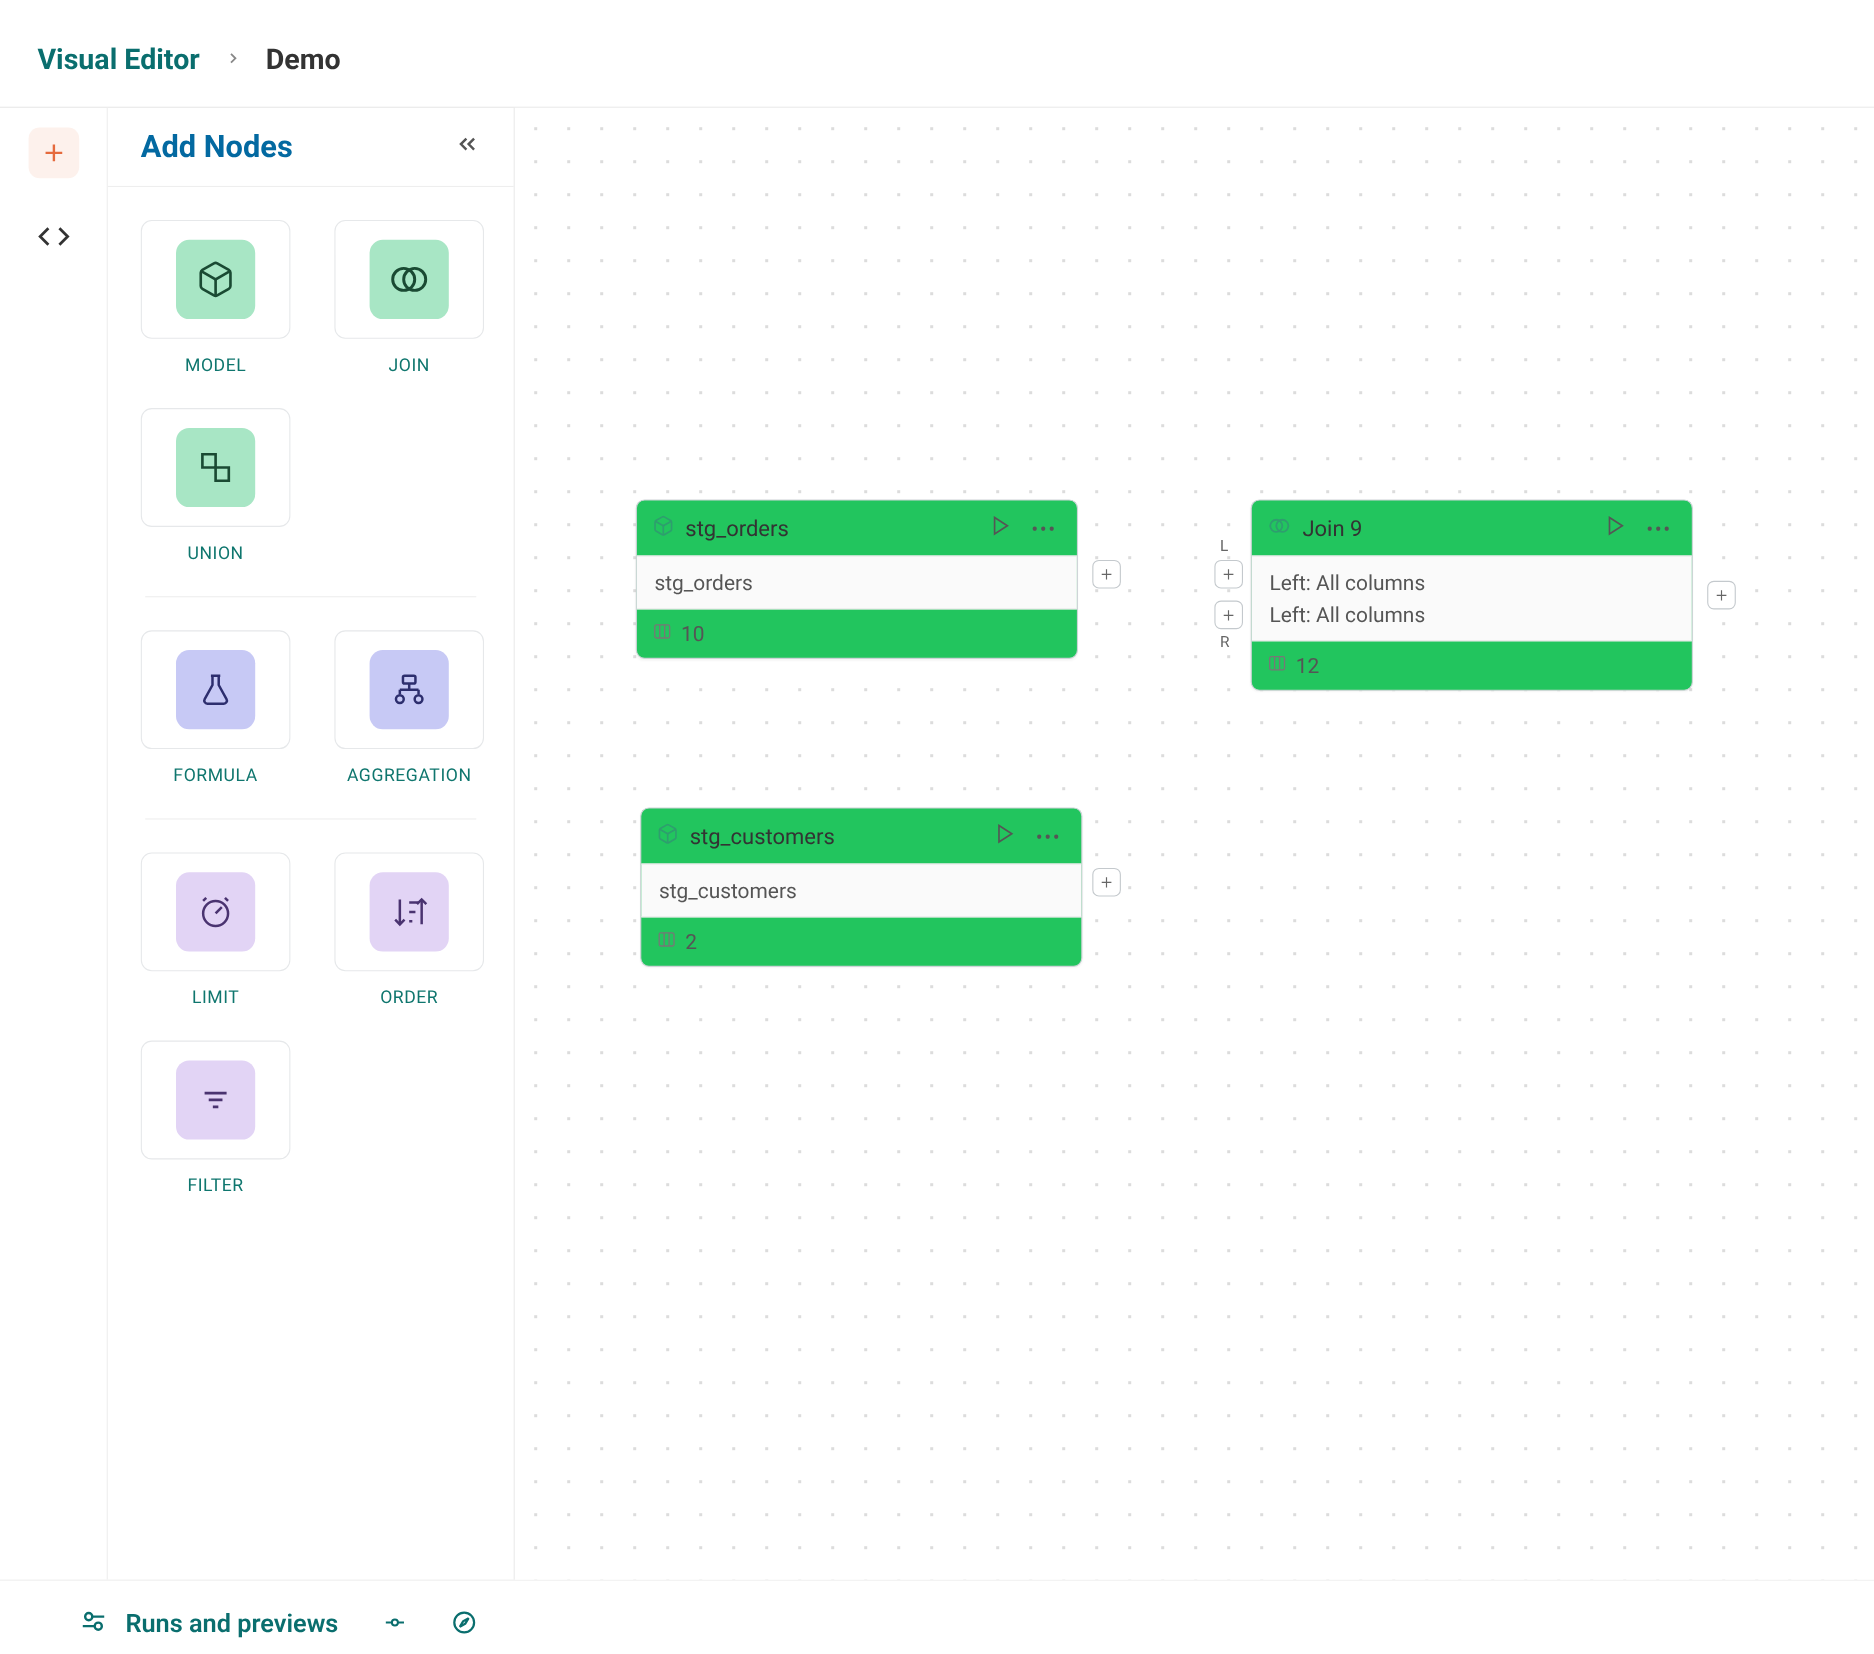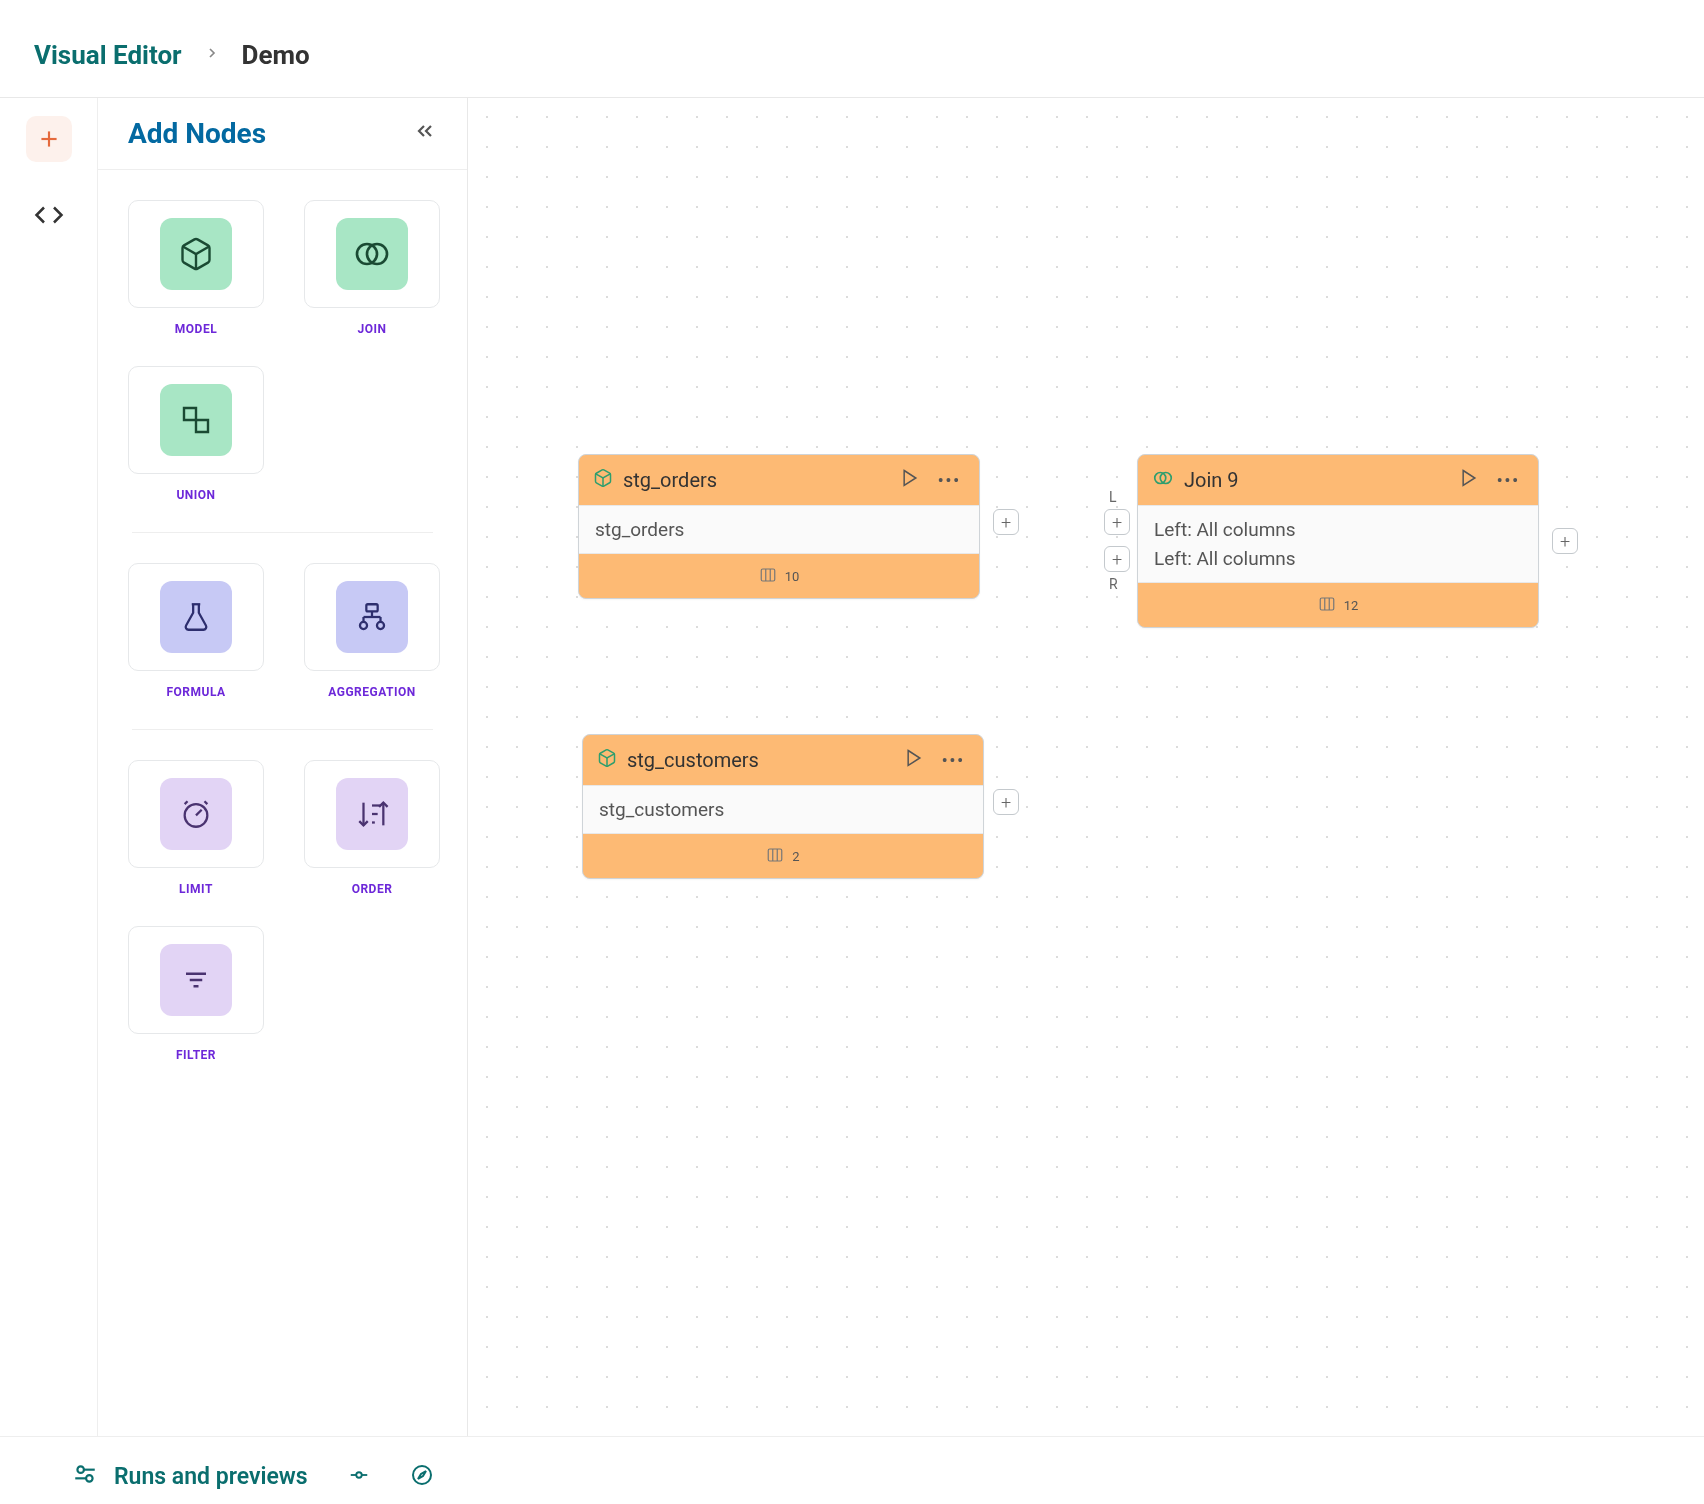--- a/index.html
+++ b/index.html
@@ -31,36 +31,36 @@
 .panel-body { padding: 30px 30px; display: flex; flex-direction: column; gap: 30px; overflow-y: auto; }
 .node-row { display: flex; gap: 40px; }
 .divider { height: 1px; background: #eee; margin: 0 4px; }
 
 .node-item { display: flex; flex-direction: column; align-items: center; gap: 14px; width: 136px; }
 .node-card { width: 136px; height: 108px; border: 1px solid #e6e8ea; border-radius: 10px; display: flex; align-items: center; justify-content: center; cursor: move; background: #fff; }
 .node-chip { width: 72px; height: 72px; border-radius: 12px; display: flex; align-items: center; justify-content: center; }
 .chip-green { background: #a8e6c5; color: #1a4a33; }
 .chip-purple { background: #c7c9f5; color: #2d2e6e; }
 .chip-lilac { background: #e2d4f5; color: #4a3370; }
-.node-label { font-size: 12px; font-weight: 700; color: #6d28d9; letter-spacing: 0.5px; }
+.node-label { font-size: 16px; font-weight: 400; color: #0f766e; letter-spacing: 0.5px; }
 
 
 .canvas { flex: 1; position: relative; overflow: hidden; background: #fff; }
 .dotgrid { position: absolute; inset: 0; background-image: radial-gradient(#dcdcdc 1.5px, transparent 1.5px); background-size: 30px 30px; background-position: 4px 4px; }
 
-.cnode { position: absolute; width: 402px; border: 1px solid #cfd4d8; border-radius: 8px; background: #fdba74; box-shadow: 0 1px 2px rgba(0,0,0,0.04); }
+.cnode { position: absolute; width: 402px; border: 1px solid #cfd4d8; border-radius: 8px; background: #22c55e; box-shadow: 0 1px 2px rgba(0,0,0,0.04); }
 .cnode-head { display: flex; align-items: center; height: 50px; padding: 0 14px; gap: 10px; }
 .cnode-title { font-size: 20px; color: #333; flex: 1; }
 .cnode-icon { color: #2e9e6e; }
 .cnode-icon.join { color: #2e9e6e; }
 .play-btn { color: #555; cursor: pointer; padding: 4px; }
 .more-btn { color: #555; cursor: pointer; padding: 4px; letter-spacing: 2px; font-weight: 700; }
 .cnode-body { border-top: 1px solid #e8e8e8; border-bottom: 1px solid #e8e8e8; padding: 12px 16px; background: #fafafa; font-size: 19px; color: #555; }
 .cnode-body .row2 { margin-top: 6px; }
-.cnode-foot { display: flex; justify-content: center; align-items: center; height: 44px; padding: 0 14px; gap: 8px; font-size: 13px; color: #555; }
+.cnode-foot { display: flex; justify-content: flex-start; align-items: center; height: 44px; padding: 0 14px; gap: 8px; font-size: 19px; color: #555; }
 .col-icon { color: #777; }
 
 .port { position: absolute; width: 26px; height: 26px; border: 1px solid #c4c9cd; border-radius: 6px; background: #fff; display: flex; align-items: center; justify-content: center; color: #666; font-size: 18px; font-weight: 300; cursor: pointer; }
 .port-label { position: absolute; font-size: 14px; color: #666; }
 
 svg.edges { position: absolute; inset: 0; pointer-events: none; }
 
 
 .footer { height: 80px; border-top: 1px solid #eee; display: flex; align-items: center; padding-left: 72px; gap: 40px; }
 .runs { display: flex; align-items: center; gap: 16px; color: #0a6e6e; font-size: 23px; font-weight: 600; cursor: pointer; }

